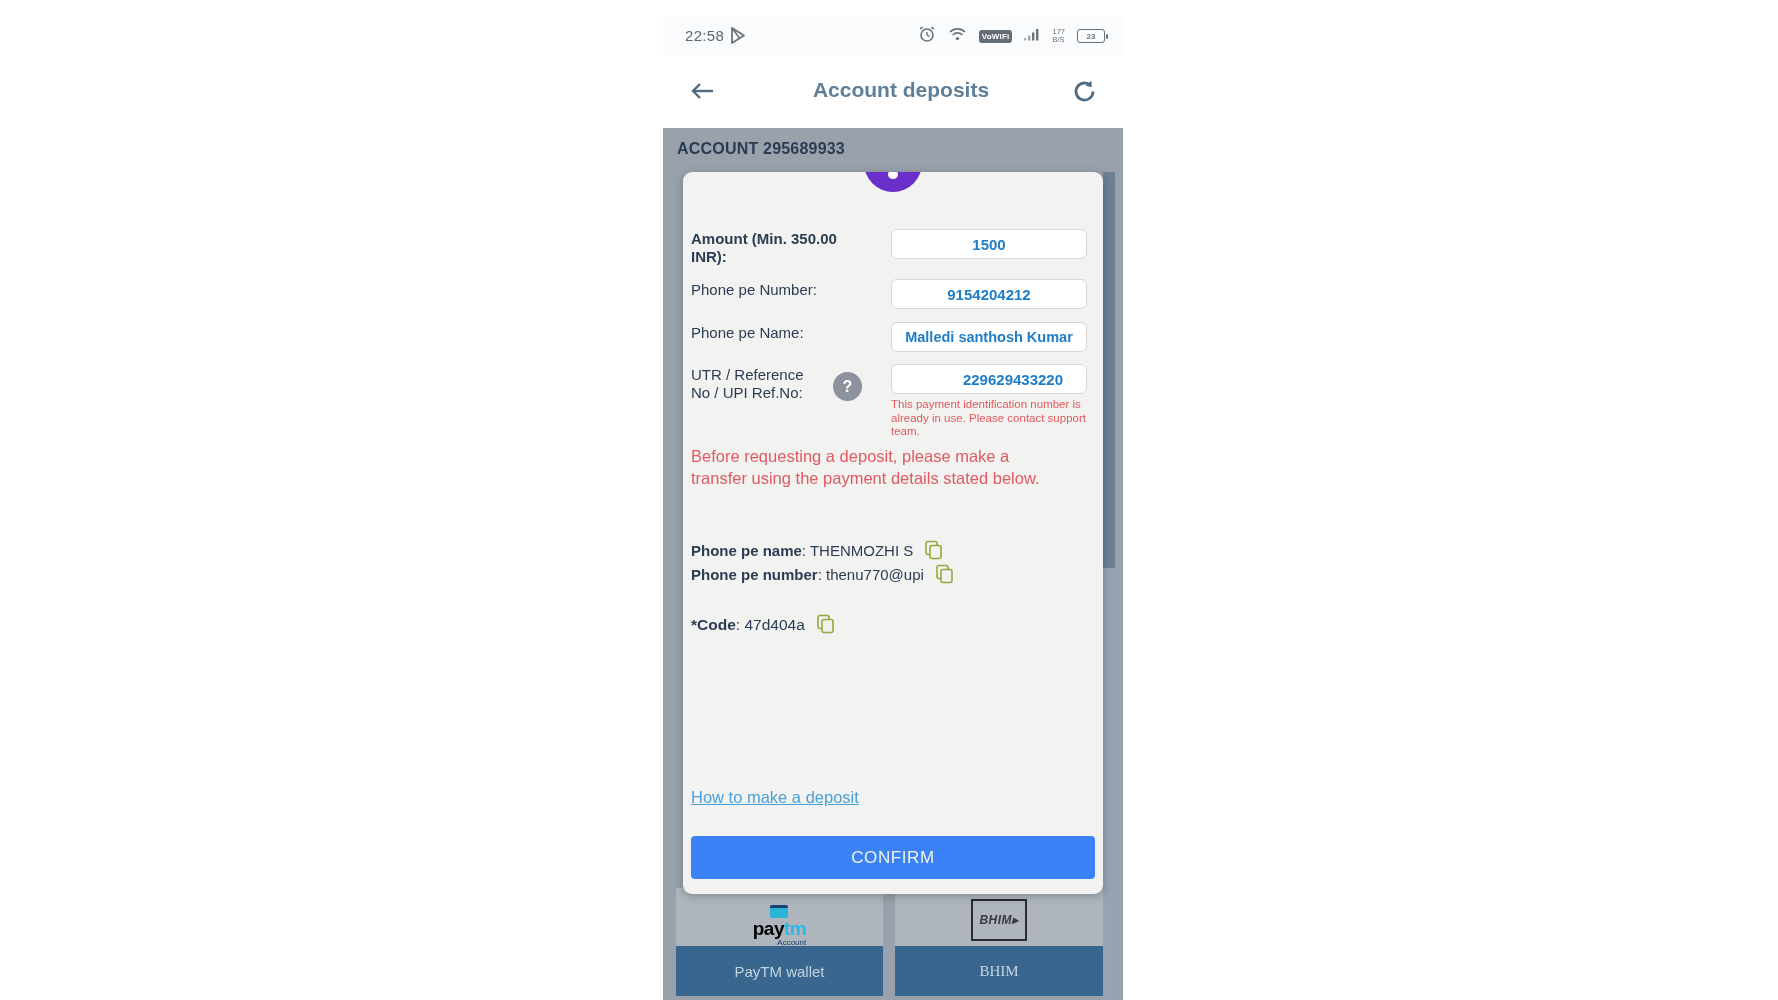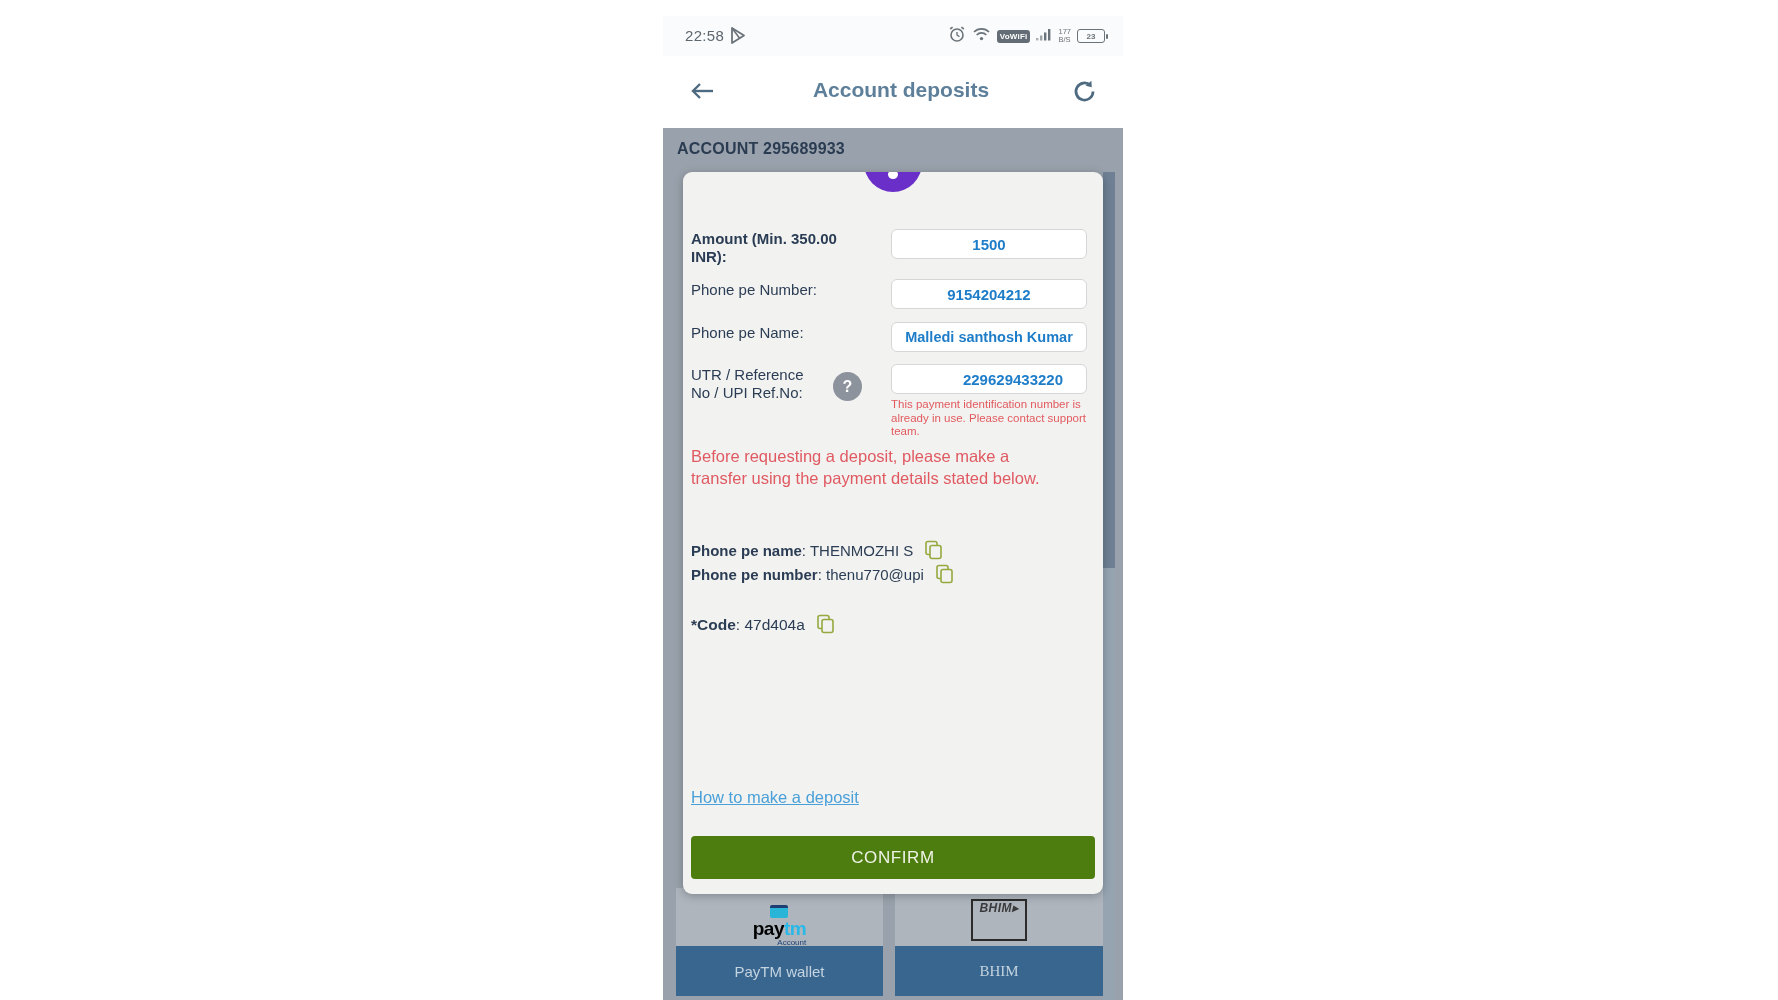--- a/index.html
+++ b/index.html
@@ -6,21 +6,21 @@
   html,body { background:#ffffff; width:1778px; height:1000px; overflow:hidden;
               font-family:"Liberation Sans", sans-serif; }
   .page { position:relative; width:1778px; height:1000px; background:#ffffff; }
 
   .phone { position:absolute; left:663px; top:0; width:460px; height:1000px; background:#ffffff;margin-top:16px; }
 
   
   .statusbar { position:absolute; left:0; top:0; width:100%; height:40px; background:#fafbfc; }
   .sb-time { position:absolute; left:22px; top:11px; font-size:15px; color:#5d676f; letter-spacing:.3px; }
   .sb-play { position:absolute; left:64px; top:9px; }
-  .sb-right { position:absolute; right:18px; top:0; height:40px; display:flex; align-items:center; gap:6px; }
+  .sb-right { position:absolute; right:18px; top:0; height:40px; display:flex; align-items:center; gap:12px; }
   .sb-vowifi { background:#646d75; color:#ffffff; font-size:8px; font-weight:bold; padding:2px 3px; border-radius:3px; letter-spacing:.2px; }
   .sb-rate { font-size:7.5px; line-height:8px; color:#6b737a; text-align:left; }
   .sb-batt { position:relative; width:28px; height:14px; border:1.5px solid #6b737a; border-radius:3px;
              display:flex; align-items:center; justify-content:center; }
   .sb-batt::after { content:""; position:absolute; right:-4px; top:3.5px; width:2.5px; height:5px; background:#6b737a; border-radius:1px; }
   .sb-batt span { font-size:8px; color:#6b737a; font-weight:bold; }
 
   
   .appheader { position:absolute; left:0; top:40px; width:100%; height:72px; background:#ffffff; }
   .hdr-title { position:absolute; left:16px; right:0; top:22px; text-align:center; font-size:21px; font-weight:bold; color:#5e7f99; }
@@ -44,21 +44,21 @@
   .tile-stub.right { left:232px; width:208px; }
 
   .paytm-logo { text-align:center; line-height:1; margin-top:14px; }
   .paytm-wallet-glyph { display:block; width:18px; height:13px; margin:0 auto 1px auto; background:#28b5d8;
                         border-radius:2px; border-top:3px solid #1d3f73; }
   .paytm-word { font-size:19px; font-weight:bold; letter-spacing:-0.5px; }
   .paytm-word .p1 { color:#000000; }
   .paytm-word .p2 { color:#29b9e8; }
   .paytm-sub { display:block; font-size:8px; color:#1d3f73; text-align:right; margin-top:1px; }
 
-  .bhim-logo { width:56px; height:42px; border:2px solid #2b2b2b; display:flex; justify-content:center; margin-top:2px; }
+  .bhim-logo { width:56px; height:42px; border:2px solid #2b2b2b; display:flex; align-items:center; justify-content:center; margin-top:2px; }
   .bhim-text { font-size:12px; font-weight:bold; font-style:italic; color:#3a3a3a; letter-spacing:.5px; }
 
   
   .scroll-track { position:absolute; left:440px; top:156px; width:12px; height:830px; background:#96a4b2; }
   .scroll-thumb { position:absolute; left:0; top:0; width:12px; height:396px; background:#6f8095; }
 
   
   .modal { position:absolute; left:20px; top:156px; width:420px; height:722px; background:#f2f2f1;
            border-radius:9px; box-shadow:0 2px 10px rgba(0,0,0,.25); overflow:hidden; }
   .purple-logo { position:absolute; left:calc(50% - 29px); top:-38px; width:58px; height:58px; border-radius:50%; background:#6a2fc9; }
@@ -81,21 +81,21 @@
   .payee-row { position:absolute; left:8px; font-size:15px; color:#2b3d54; }
   .payee-row b { font-weight:bold; }
   .copy-icon { display:inline-block; vertical-align:-5px; margin-left:10px; cursor:pointer; }
 
   .code-row { position:absolute; left:8px; top:442px; font-size:15.5px; color:#2b3d54; }
 
   .instructions { position:absolute; left:8px; top:487px; width:354px; font-size:16.5px; line-height:21.5px; color:#485560; }
 
   .deposit-link { position:absolute; left:8px; top:616px; font-size:16.5px; color:#4aa0d8; text-decoration:underline; cursor:pointer; }
 
-  .confirm-btn { position:absolute; left:8px; top:664px; width:404px; height:43px; background:#4d7c0f; border:none;
+  .confirm-btn { position:absolute; left:8px; top:664px; width:404px; height:43px; background:#3b82f6; border:none;
                  border-radius:4px; color:#eef3e6; font-size:17px; letter-spacing:.6px; cursor:pointer;
                  font-family:"Liberation Sans", sans-serif; }
 </style>
 </head>
 <body>
 
 <div class="page">
   <div class="phone">
 
     <div class="statusbar">

